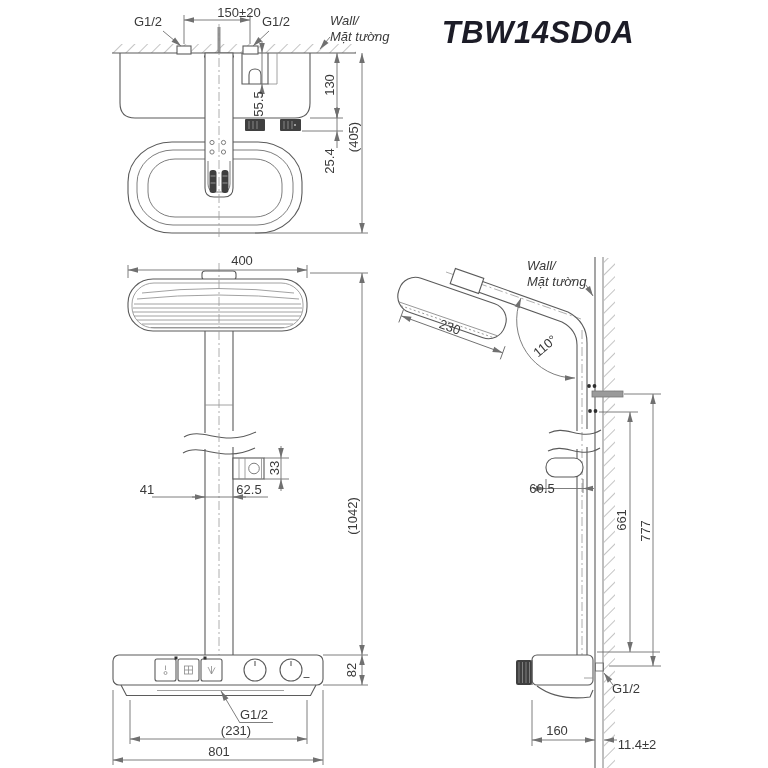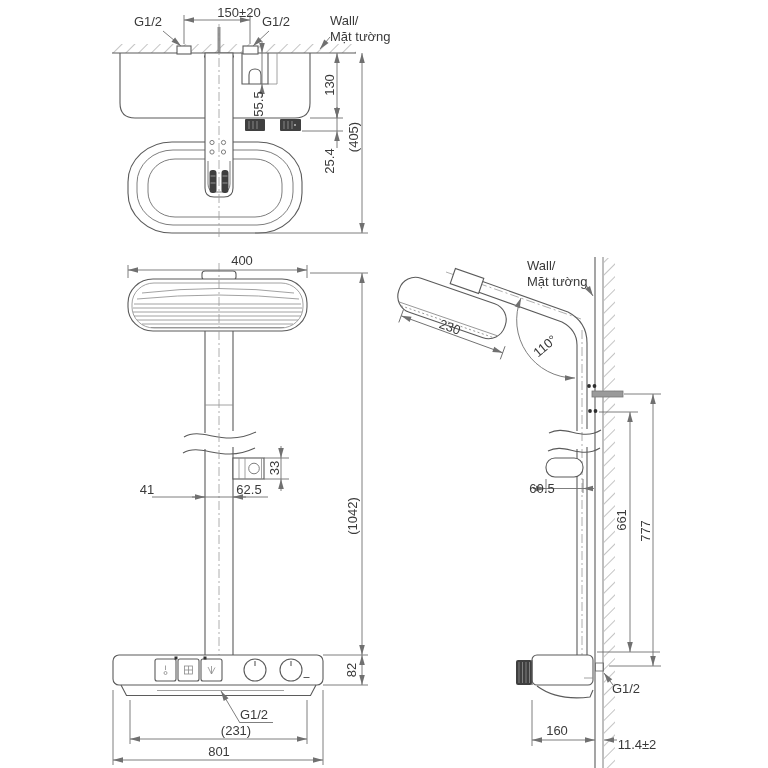--- a/index.html
+++ b/index.html
@@ -1,21 +1,21 @@
 <!DOCTYPE html>
 <html><head>
 <meta charset="utf-8">
 <style>
   html,body{margin:0;padding:0;background:#fff;}
   .stage{position:relative;width:768px;height:768px;background:#fff;overflow:hidden;
          font-family:"Liberation Sans",sans-serif;}
   .stage svg{position:absolute;left:0;top:0;}
   .lbl{position:absolute;transform:translate(-50%,-50%);font-size:13px;color:#3a3a3a;
        white-space:nowrap;line-height:1;}
-  .ll{transform:translate(0,-50%);}
+  .ll{transform:translate(0,-50%);font-style:italic;}
   .v{transform:translate(-50%,-50%) rotate(-90deg);}
   .r20{transform:translate(-50%,-50%) rotate(20deg);}
   .rn40{transform:translate(-50%,-50%) rotate(-40deg);}
   .title{position:absolute;transform:translate(-50%,-50%);font-size:31px;font-weight:700;
          font-style:italic;color:#1c1c27;letter-spacing:.5px;}
   .o{stroke:#5b5b5b;stroke-width:1.1;fill:none;}
   .o2{stroke:#6f6f6f;stroke-width:.9;fill:none;}
   .t{stroke:#8a8a8a;stroke-width:.8;fill:none;}
   .d{stroke:#707070;stroke-width:.9;fill:none;}
   .c{stroke:#9a9a9a;stroke-width:.8;fill:none;stroke-dasharray:9 3 2 3;}
@@ -185,20 +185,21 @@
     <path class="t" d="M584,678 H593"></path>
     <rect class="o2" fill="#fff" x="595.5" y="663" width="8" height="8"></rect>
     <path class="d" d="M613,685 L604,673" marker-end="url(#ae)"></path>
     <path class="d" d="M586,285 L593,296" marker-end="url(#ae)"></path>
     <path class="d" d="M532,700 V746"></path>
     <path class="d" d="M532,740 H595" marker-start="url(#as)" marker-end="url(#ae)"></path>
     <path class="d" d="M617,740 L604,740" marker-end="url(#ae)"></path>
   </g>
 </svg>
 
+<div class="title" style="left:538px;top:33px;">TBW14SD0A</div>
 
 <div class="lbl" style="left:148px;top:21px;" able="false">G1/2</div>
 <div class="lbl" style="left:216px;top:12px;margin-left:23px;">150±20</div>
 <div class="lbl" style="left:276px;top:21px;">G1/2</div>
 <div class="lbl ll" style="left:330px;top:20px;">Wall/</div>
 <div class="lbl ll" style="left:330px;top:36px;">Mặt tường</div>
 <div class="lbl v" style="left:258px;top:104px;">55.5</div>
 <div class="lbl v" style="left:329px;top:85px;">130</div>
 <div class="lbl v" style="left:329px;top:161px;">25.4</div>
 <div class="lbl v" style="left:353px;top:137px;">(405)</div>

